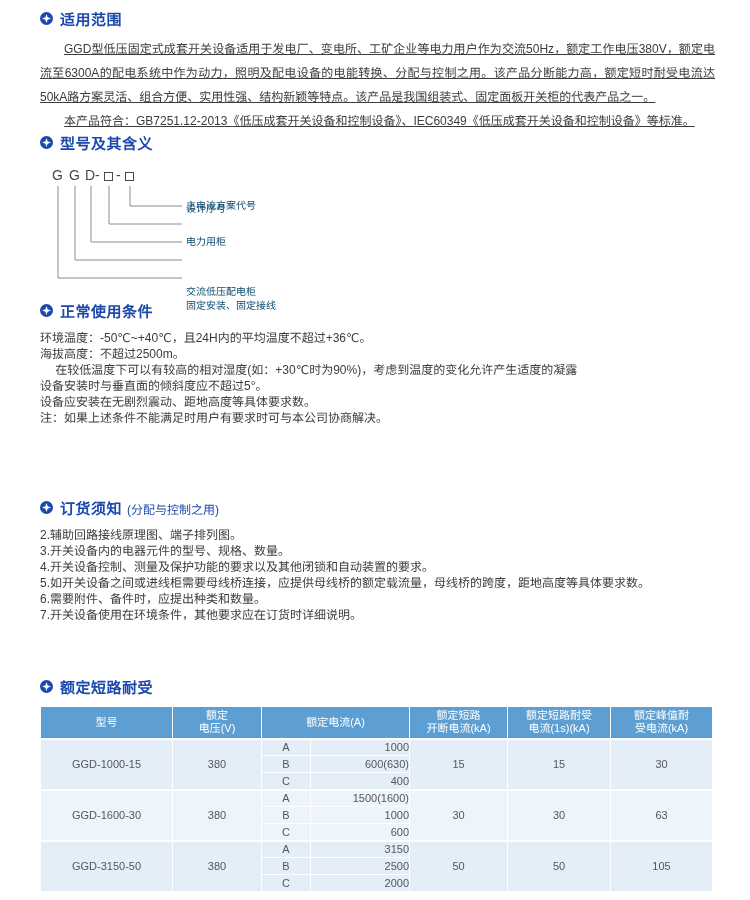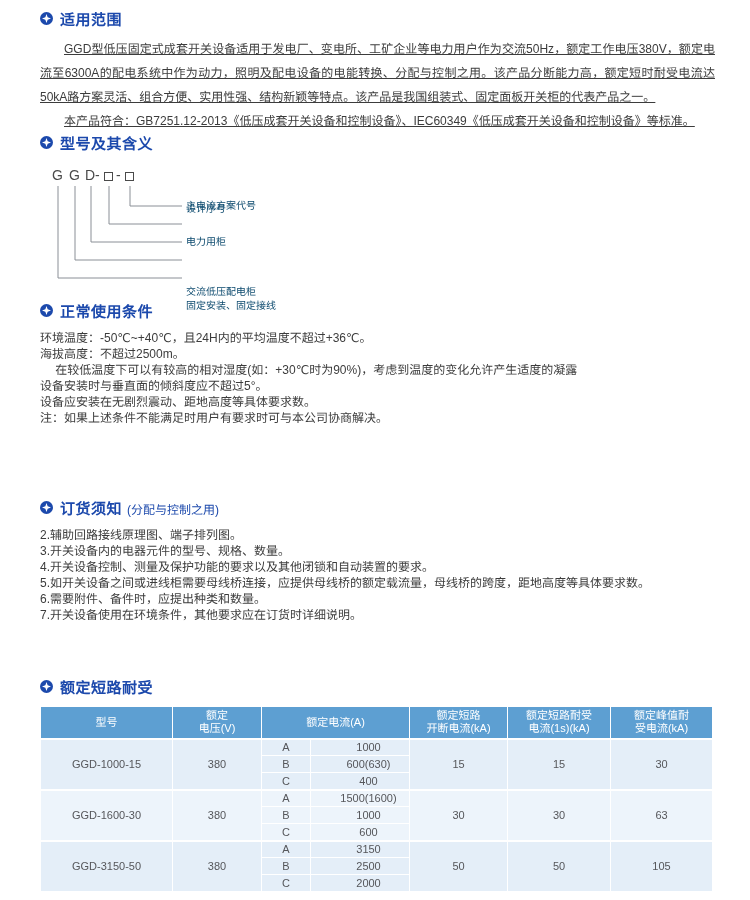--- a/index.html
+++ b/index.html
@@ -66,21 +66,21 @@
     border: 1px solid #ffffff; white-space: pre-line;
   }
   .params-table td {
     font-size: 11px; color: #55565a; height: 17px;
     text-align: center; vertical-align: middle;
     border: 1px solid #ffffff; padding: 0;
   }
   tr.grp-odd  { background: #e4eef8; }
   tr.grp-even { background: #edf4fb; }
   tr.grp-start td { border-top: 2px solid #ffffff; }
-  td.c-value { text-align: center; padding-left: 17px; }
+  td.c-value { text-align: right; padding-left: 17px; }
 </style>
 </head>
 <body>
 
 <div id="page">
 
   <section class="sec" style="top:8px">
     <div class="sec-title">
       <span class="bullet">
         <svg width="9" height="9" viewBox="0 0 10 10">

